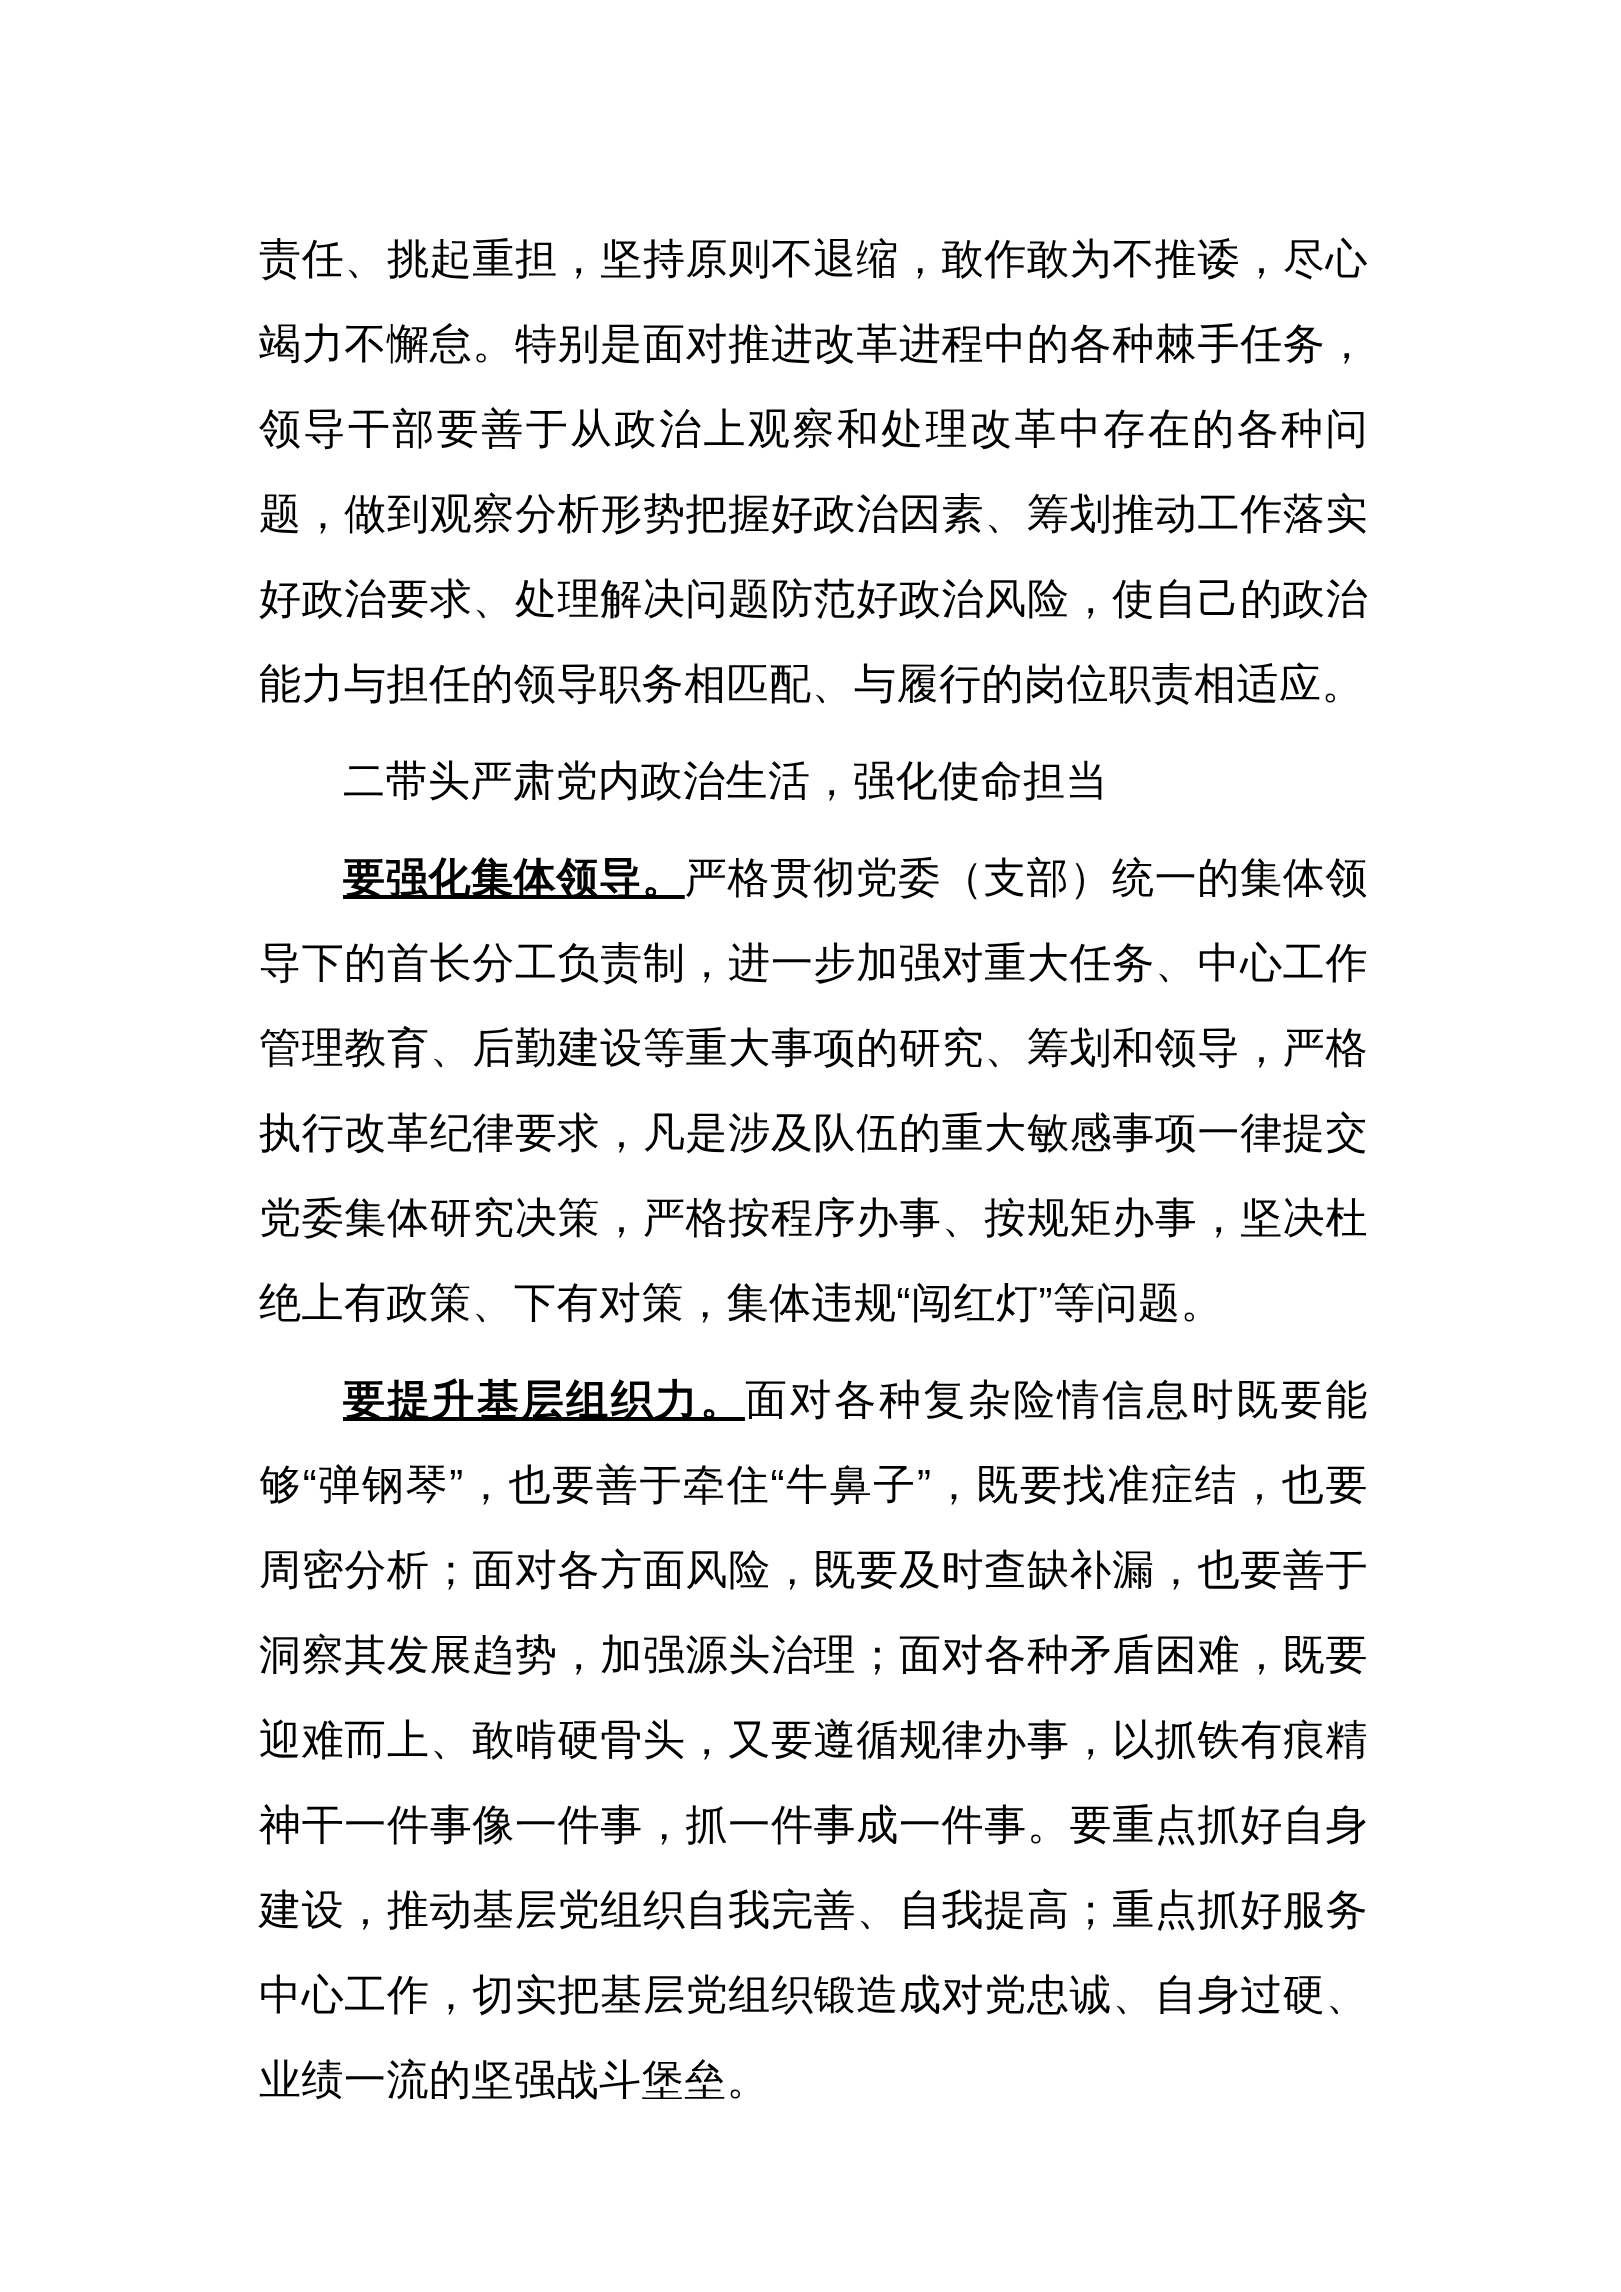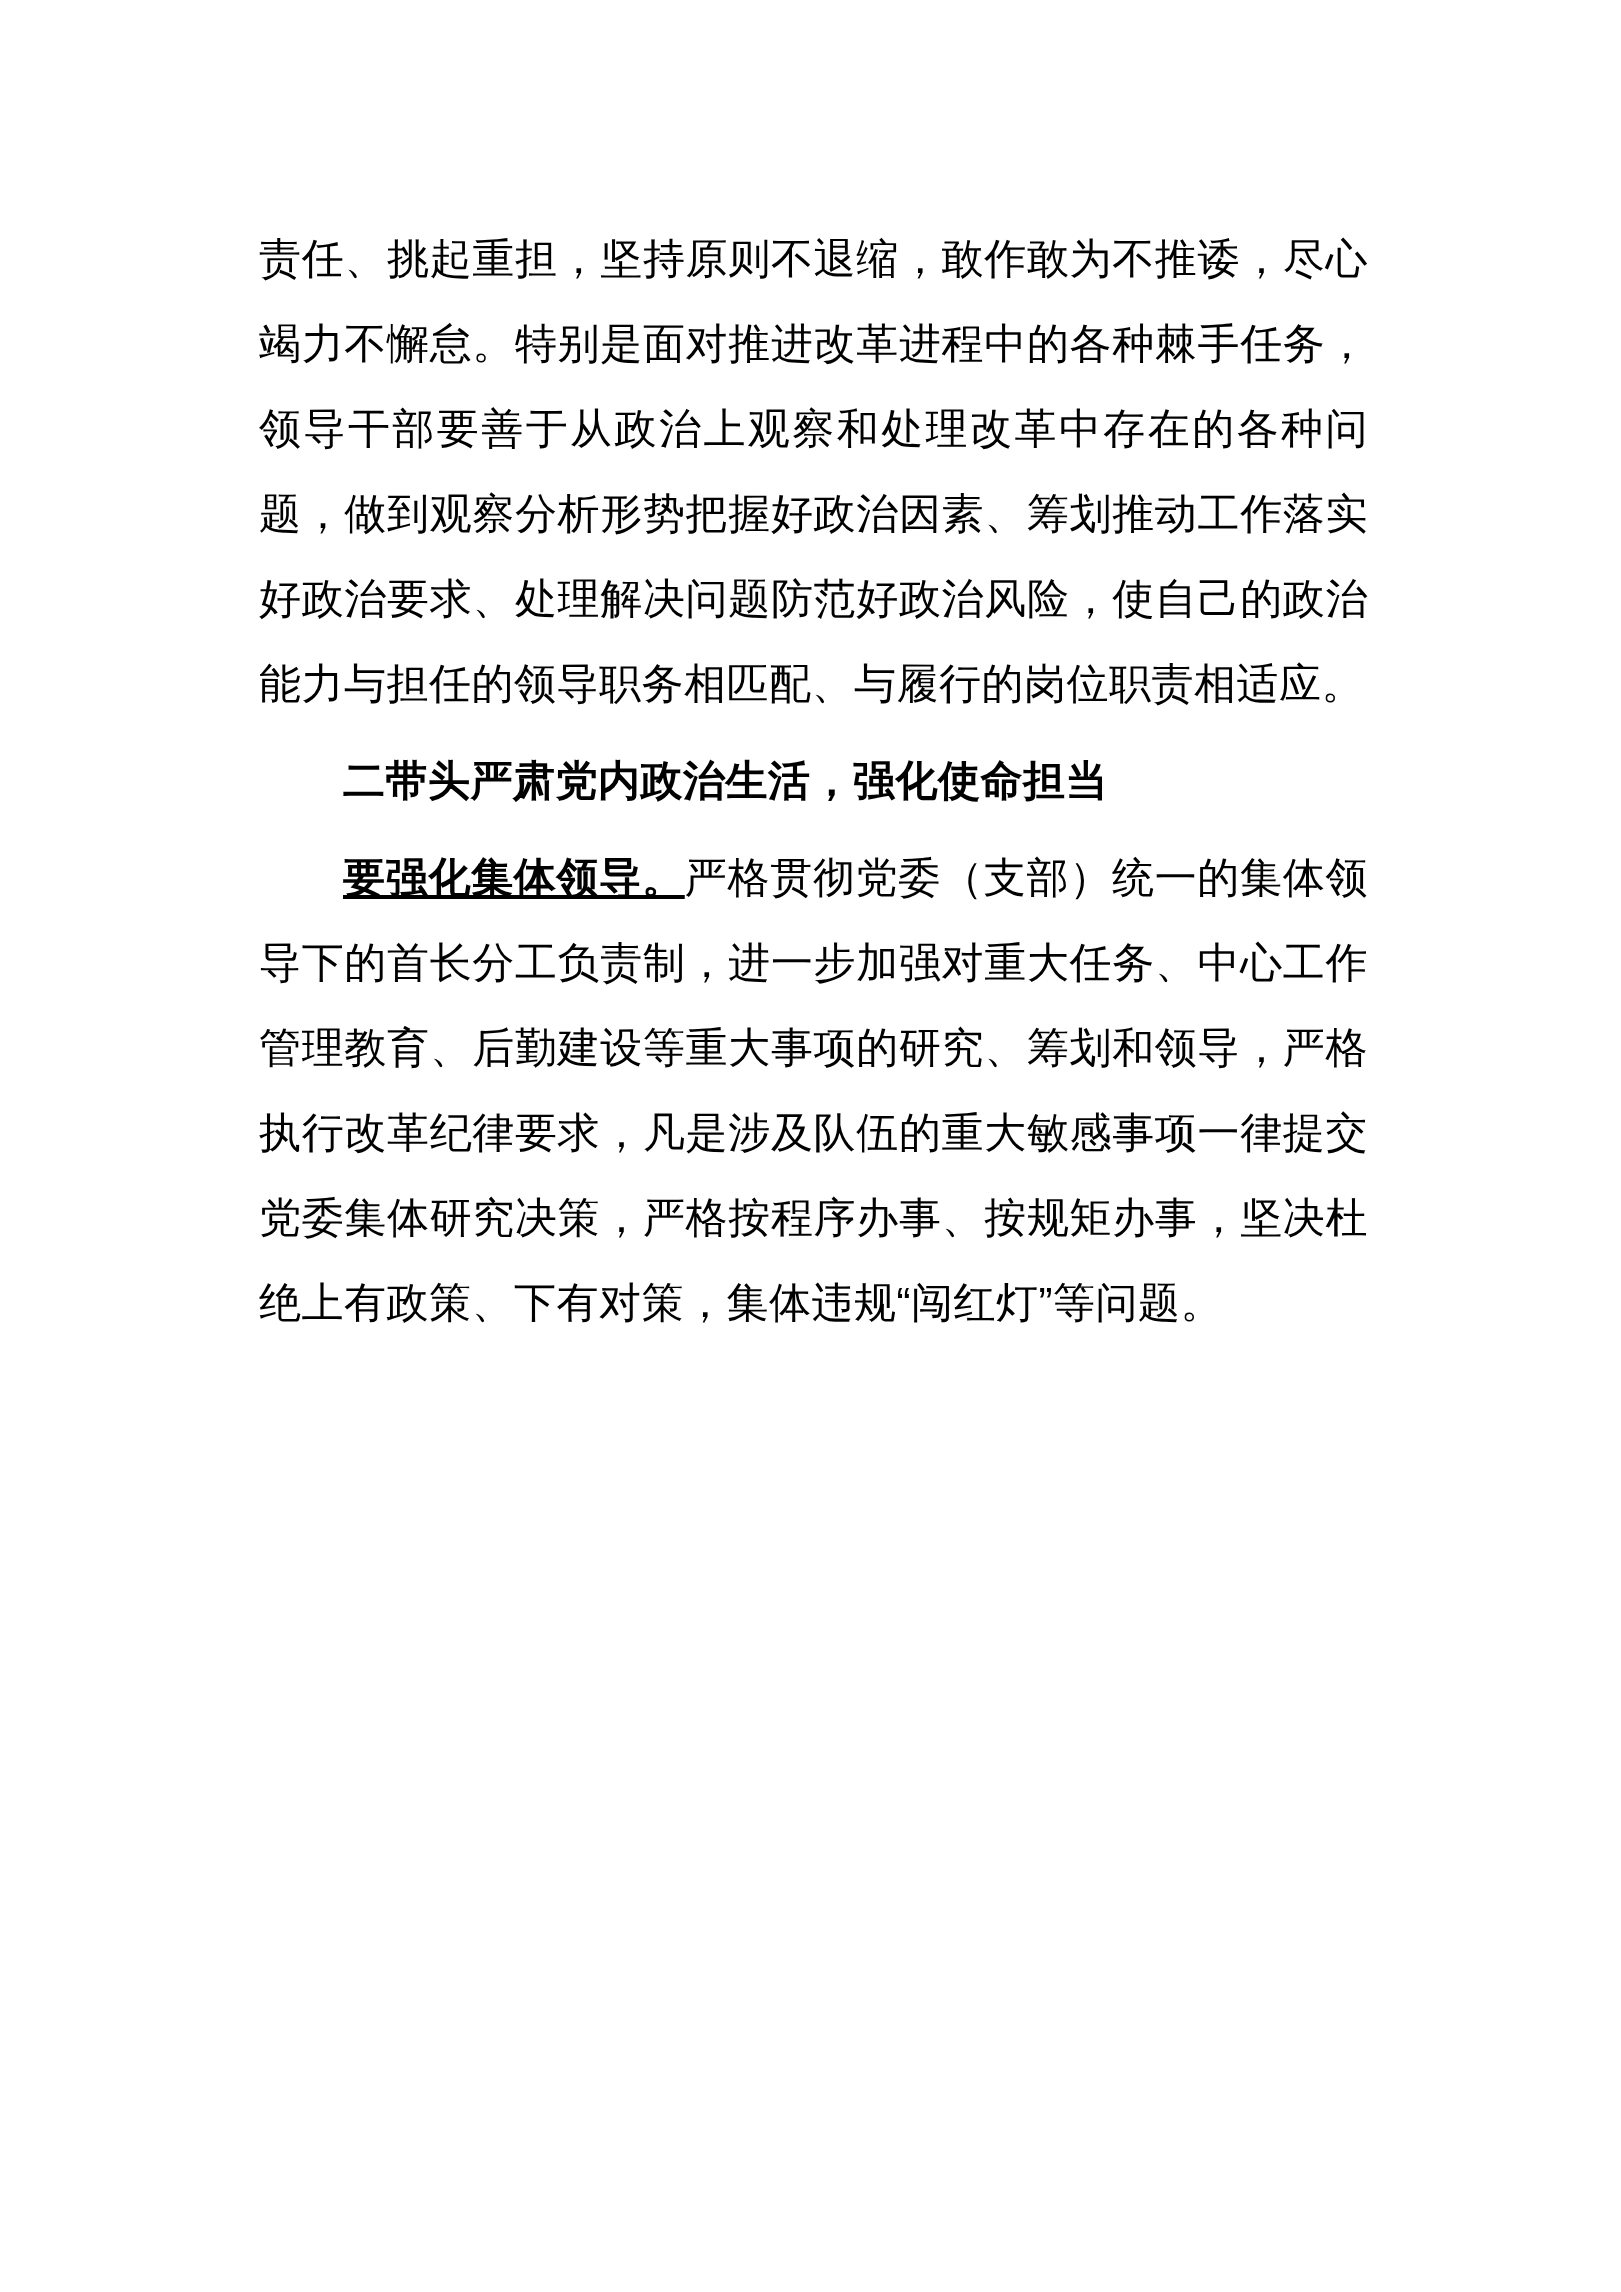--- a/index.html
+++ b/index.html
@@ -28,35 +28,36 @@
     line-height: 85px;
     text-align: justify;
     text-justify: inter-ideograph;
     letter-spacing: 0.5px;
     word-break: normal;
   }
   .indent {
     text-indent: 2em;
   }
   .heading {
-    font-weight: bold;
+    font-weight: normal;
   }
   .lead {
     font-weight: bold;
     text-decoration: underline;
   }
 </style>
 </head>
 <body>
 
 <div class="page">
   <div class="content">
 
     <p class="para">责任、挑起重担，坚持原则不退缩，敢作敢为不推诿，尽心竭力不懈怠。特别是面对推进改革进程中的各种棘手任务，领导干部要善于从政治上观察和处理改革中存在的各种问题，做到观察分析形势把握好政治因素、筹划推动工作落实好政治要求、处理解决问题防范好政治风险，使自己的政治能力与担任的领导职务相匹配、与履行的岗位职责相适应。</p>
 
     <p class="para heading indent">二带头严肃党内政治生活，强化使命担当</p>
 
     <p class="para indent"><span class="lead">要强化集体领导。</span><span>严格贯彻党委（支部）统一的集体领导下的首长分工负责制，进一步加强对重大任务、中心工作管理教育、后勤建设等重大事项的研究、筹划和领导，严格执行改革纪律要求，凡是涉及队伍的重大敏感事项一律提交党委集体研究决策，严格按程序办事、按规矩办事，坚决杜绝上有政策、下有对策，集体违规“闯红灯”等问题。</span></p>
 
+    <p class="para indent"><span class="lead">要提升基层组织力。</span><span>面对各种复杂险情信息时既要能够“弹钢琴”，也要善于牵住“牛鼻子”，既要找准症结，也要周密分析；面对各方面风险，既要及时查缺补漏，也要善于洞察其发展趋势，加强源头治理；面对各种矛盾困难，既要迎难而上、敢啃硬骨头，又要遵循规律办事，以抓铁有痕精神干一件事像一件事，抓一件事成一件事。要重点抓好自身建设，推动基层党组织自我完善、自我提高；重点抓好服务中心工作，切实把基层党组织锻造成对党忠诚、自身过硬、业绩一流的坚强战斗堡垒。</span></p>
 
   </div>
 </div>
 
 
 </body></html>

